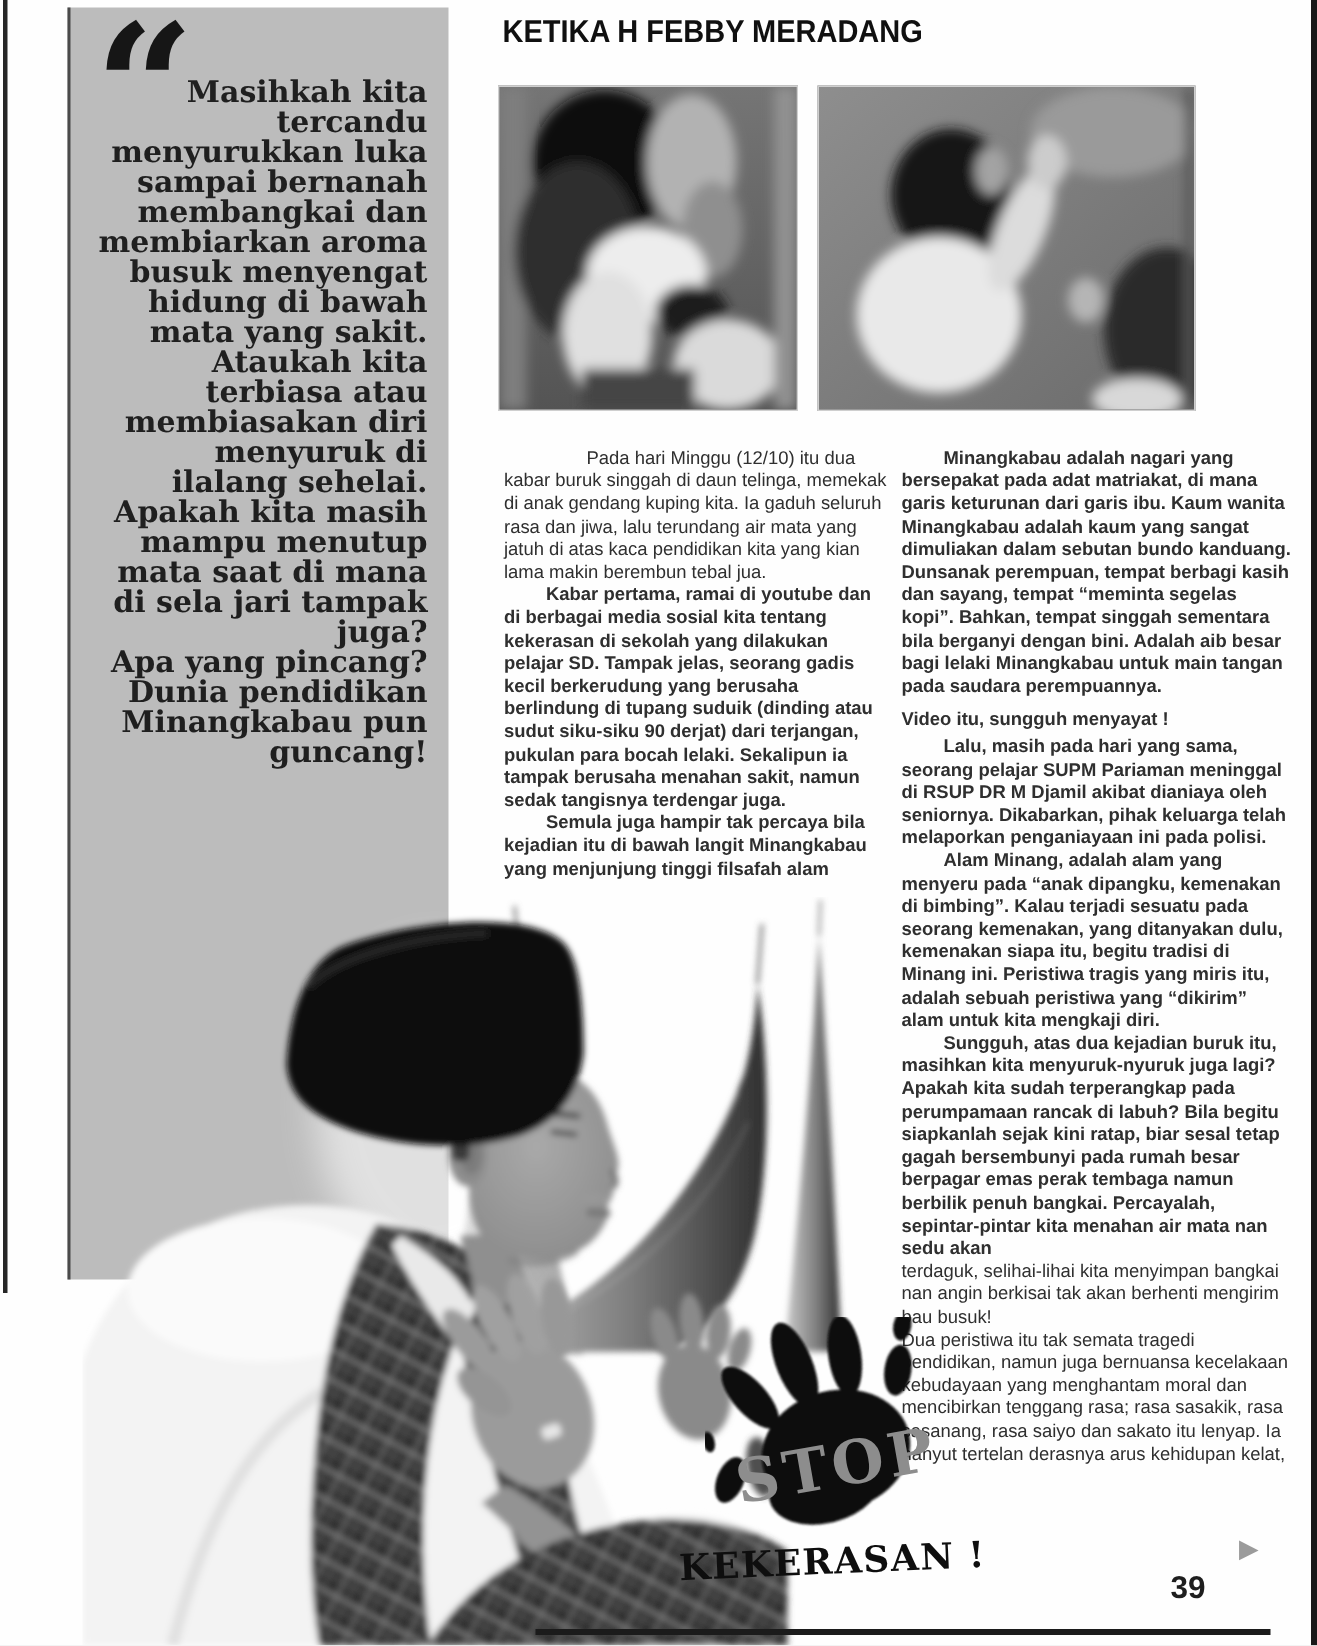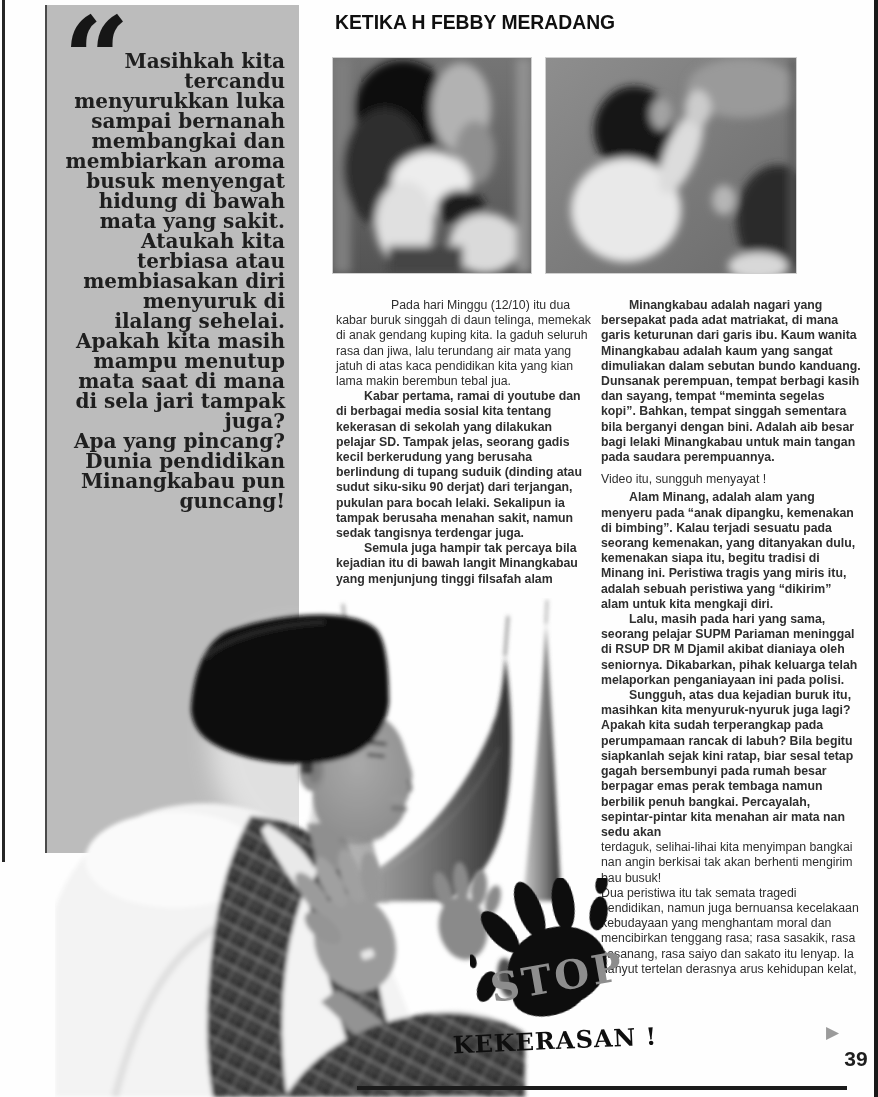--- a/index.html
+++ b/index.html
@@ -30,32 +30,32 @@
   }
   .photo{position:absolute;top:57px;border:1px solid #cfcfcf;background:#6a6a6a;overflow:hidden;}
   .photo.left{left:332px;width:198px;height:215px;}
   .photo.right{left:545px;width:250px;height:215px;}
   .col{position:absolute;font-size:12.3px;line-height:15.2px;color:#2f2f2f;text-align:left;}
   .col1{left:336px;top:298px;width:257px;}
   .col2{left:601px;top:298px;width:260px;}
   .col p{margin:0;}
   .ind{text-indent:28px;font-weight:bold;}
   .ind-big{text-indent:55px;}
-  .subhead{font-weight:normal;margin:7px 0 3px 0 !important;}
+  .subhead{font-weight:bold;margin:7px 0 3px 0 !important;}
   .centered{}
   .man-photo{position:absolute;left:55px;top:598px;}
   .stop-hand{position:absolute;left:470px;top:878px;}
   .kekerasan{
     position:absolute;left:452px;top:1026px;width:206px;text-align:center;
     font-family:"DejaVu Serif",serif;font-weight:bold;font-size:24px;
     color:#0e0e0e;transform:rotate(-2.5deg);letter-spacing:1px;white-space:nowrap;
   }
   .cont-arrow{position:absolute;left:826px;top:1022px;font-size:17px;color:#9b9b9b;}
   .page-number{
-    position:absolute;left:836px;top:1047px;width:40px;text-align:center;
+    position:absolute;left:772px;top:1047px;width:40px;text-align:center;
     font-size:21px;font-weight:bold;color:#1e1e1e;
   }
   .bottom-rule{position:absolute;left:357px;top:1086px;width:490px;height:4px;background:#1b1b1b;}
 </style>
 </head>
 <body>
 
 <div class="page">
 
   <div class="edge-left"></div>
@@ -129,22 +129,22 @@
 
   <div class="col col1">
     <p class="ind-big">Pada hari Minggu (12/10) itu dua kabar buruk singgah di daun telinga, memekak di anak gendang kuping kita. Ia gaduh seluruh rasa dan jiwa, lalu terundang air mata yang jatuh di atas kaca pendidikan kita yang kian lama makin berembun tebal jua.</p>
     <p class="ind">Kabar pertama, ramai di youtube dan di berbagai media sosial kita tentang kekerasan di sekolah yang dilakukan pelajar SD. Tampak jelas, seorang gadis kecil berkerudung yang berusaha berlindung di tupang suduik (dinding atau sudut siku-siku 90 derjat) dari terjangan, pukulan para bocah lelaki. Sekalipun ia tampak  berusaha menahan sakit, namun sedak tangisnya terdengar juga.</p>
     <p class="ind">Semula juga hampir tak percaya bila kejadian itu di bawah langit Minangkabau yang menjunjung tinggi filsafah alam</p>
   </div>
 
   <div class="col col2">
     <p class="ind">Minangkabau adalah nagari yang bersepakat pada adat matriakat, di mana garis keturunan dari garis ibu. Kaum wanita Minangkabau adalah kaum yang sangat dimuliakan dalam sebutan bundo kanduang. Dunsanak perempuan, tempat berbagi kasih dan sayang, tempat “meminta segelas kopi”. Bahkan, tempat singgah sementara bila berganyi dengan bini. Adalah aib besar bagi lelaki Minangkabau untuk main tangan pada saudara perempuannya.</p>
     <p class="subhead">Video itu, sungguh menyayat !</p>
+    <p class="ind">Lalu, masih pada hari yang sama, seorang pelajar SUPM Pariaman meninggal di RSUP DR M Djamil akibat dianiaya oleh seniornya. Dikabarkan, pihak keluarga telah melaporkan penganiayaan ini pada polisi.</p>
     <p class="ind">Alam Minang, adalah alam yang menyeru pada “anak dipangku, kemenakan di bimbing”. Kalau terjadi sesuatu pada seorang kemenakan, yang ditanyakan dulu, kemenakan siapa itu, begitu tradisi di Minang ini. Peristiwa tragis yang miris itu, adalah sebuah peristiwa yang “dikirim” alam untuk kita mengkaji diri.</p>
-    <p class="ind">Lalu, masih pada hari yang sama, seorang pelajar SUPM Pariaman meninggal di RSUP DR M Djamil akibat dianiaya oleh seniornya. Dikabarkan, pihak keluarga telah melaporkan penganiayaan ini pada polisi.</p>
     <p class="ind">Sungguh, atas dua kejadian buruk itu, masihkan kita menyuruk-nyuruk juga lagi? Apakah kita sudah terperangkap pada perumpamaan rancak di labuh? Bila begitu siapkanlah sejak kini ratap, biar sesal tetap gagah bersembunyi pada rumah besar berpagar emas perak tembaga namun berbilik penuh bangkai. Percayalah, sepintar-pintar kita menahan air mata nan sedu akan</p>
     <p class="centered">terdaguk, selihai-lihai kita menyimpan bangkai nan angin berkisai tak akan berhenti mengirim bau busuk!</p>
     <p class="centered">Dua peristiwa itu tak semata tragedi pendidikan, namun juga bernuansa kecelakaan kebudayaan yang menghantam moral dan mencibirkan tenggang rasa; rasa sasakik, rasa sasanang, rasa saiyo dan sakato itu lenyap. Ia hanyut tertelan derasnya arus kehidupan kelat,</p>
   </div>
 
   <svg class="man-photo" width="520" height="499" viewBox="0 0 520 499">
     <defs>
       <filter id="mb2" x="-30%" y="-30%" width="160%" height="160%">
           <feGaussianBlur stdDeviation="2"></feGaussianBlur>
         </filter>

